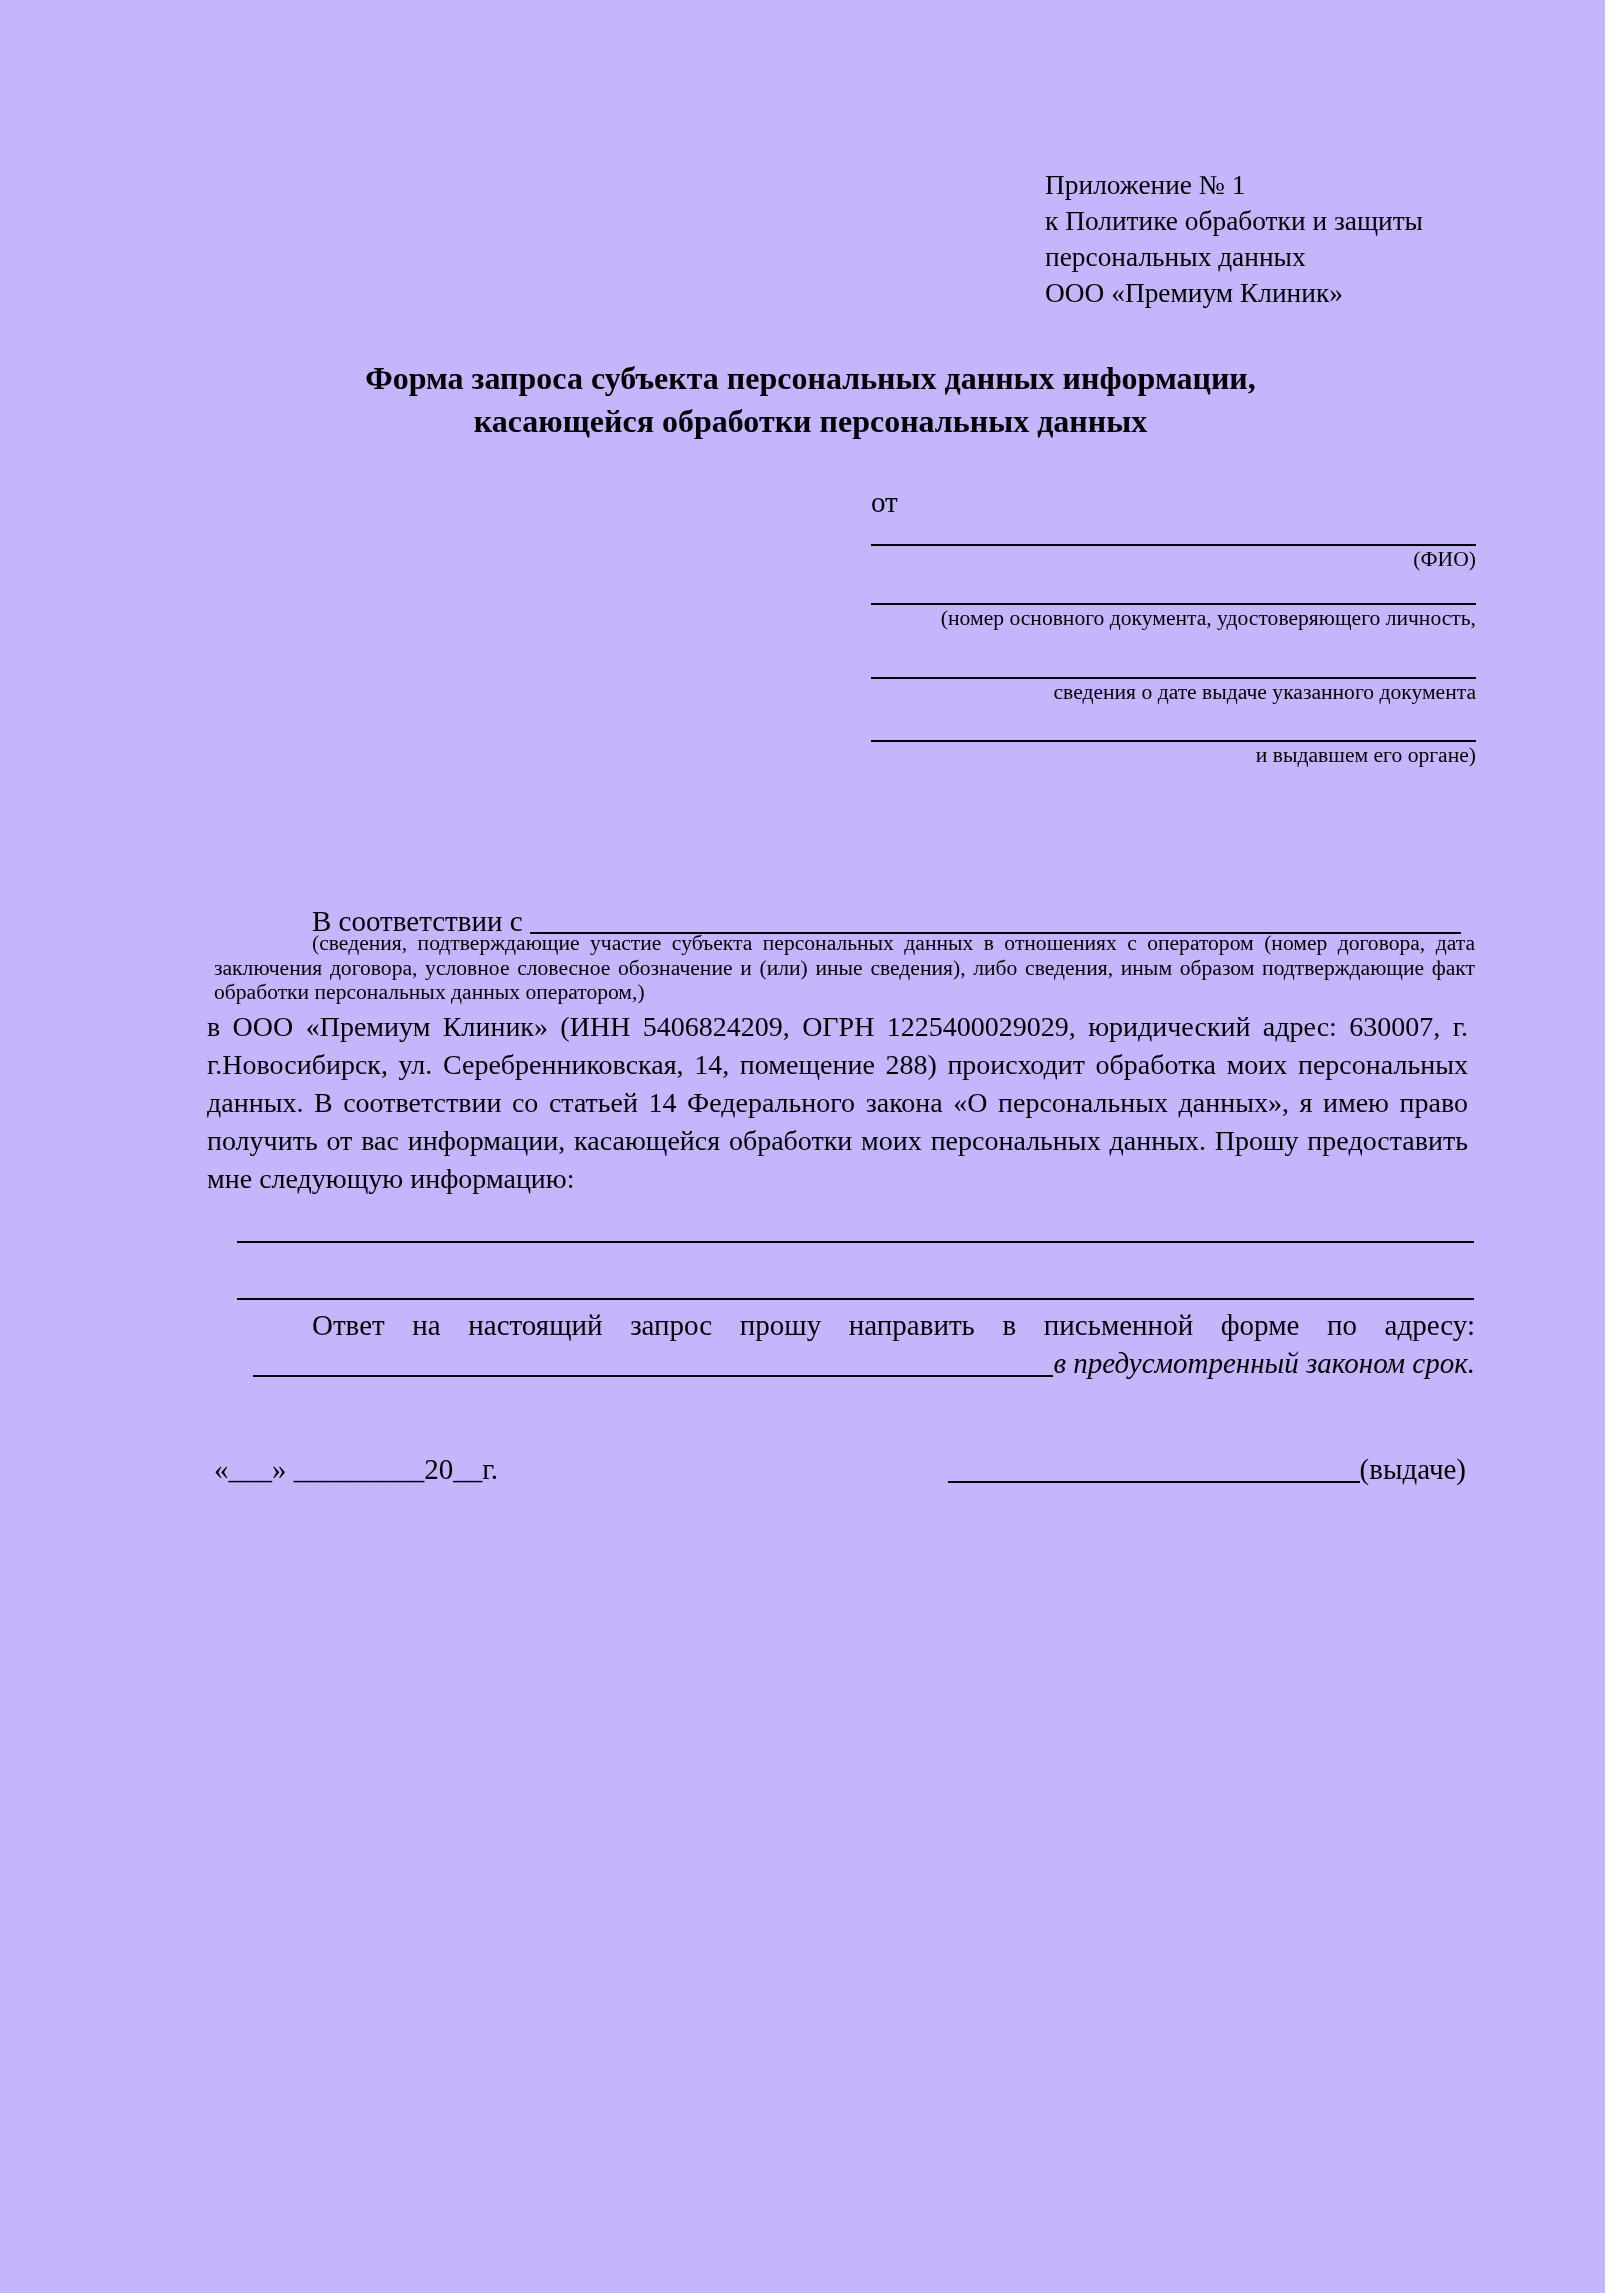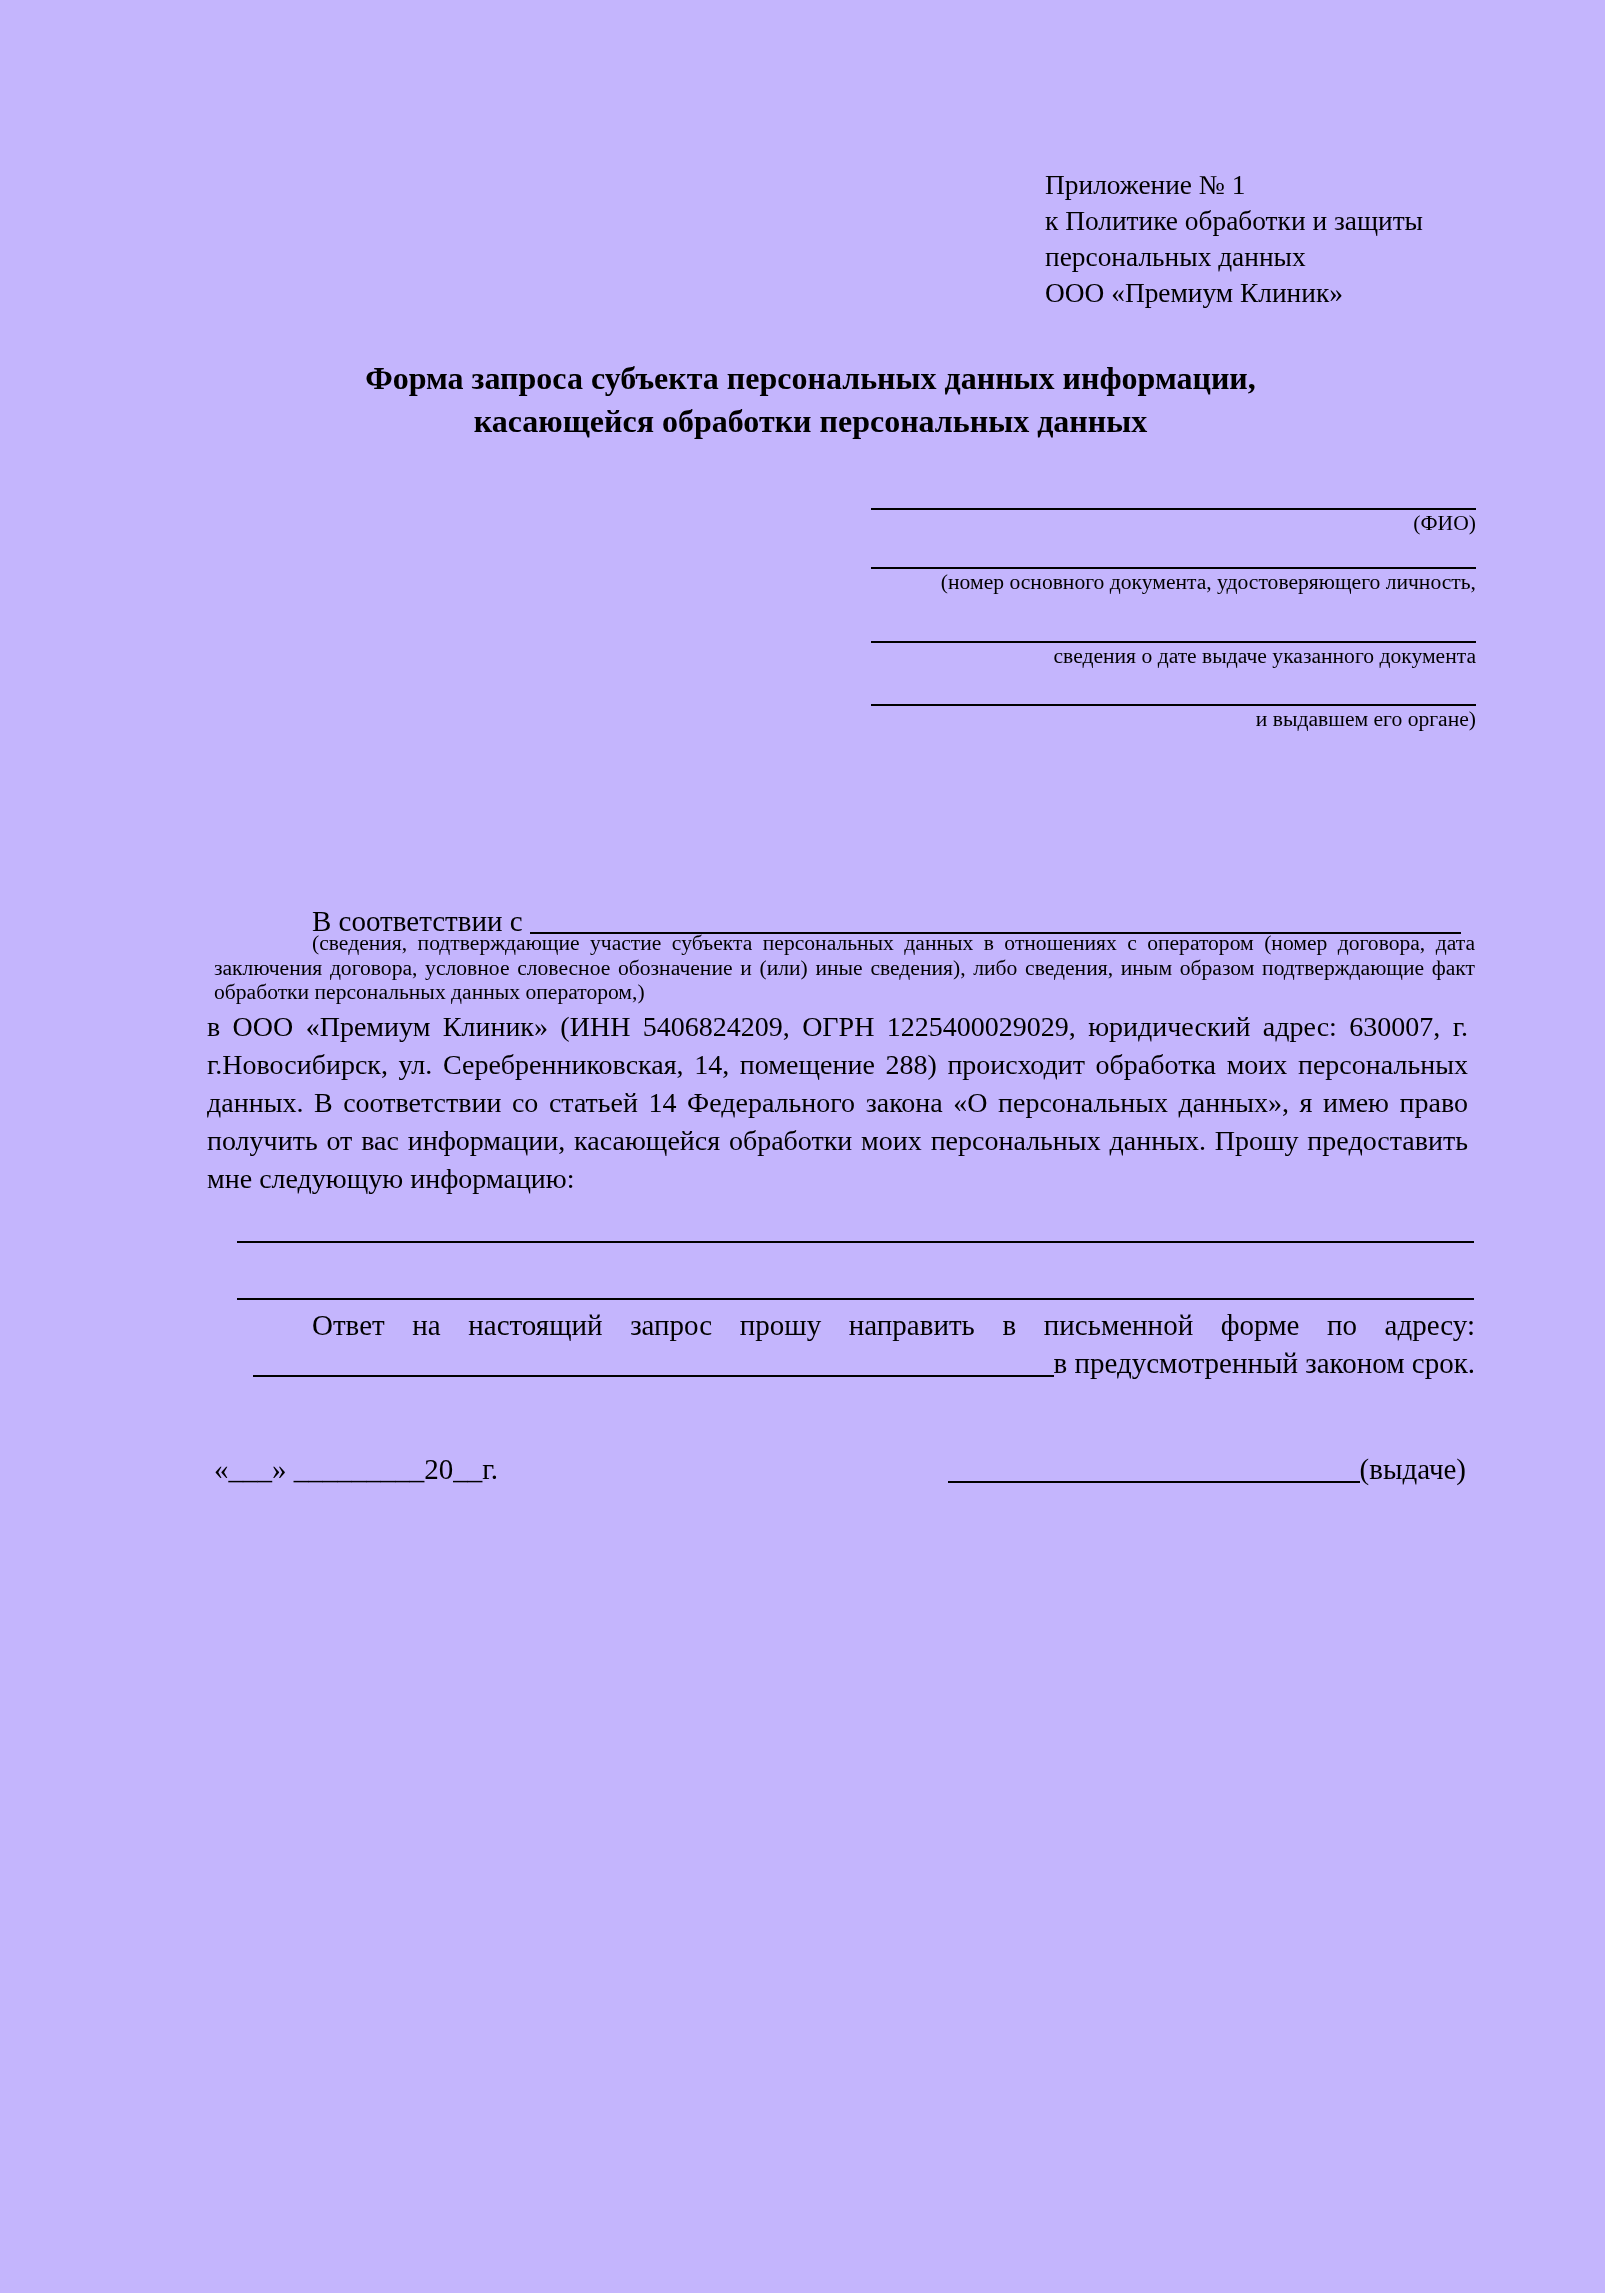--- a/index.html
+++ b/index.html
@@ -114,20 +114,21 @@
     line-height: 38px;
   }
   .reply-first {
     text-align: justify;
     text-align-last: justify;
     text-indent: 98px;
   }
   .reply-second {
     display: flex;
     align-items: baseline;
+    font-style: italic;
   }
   .reply-fill {
     flex: 1;
     margin-left: 39px;
     border-bottom: 2px solid #000;
     align-self: flex-end;
     margin-bottom: 4.9px;
     height: 0;
   }
   .reply-tail { white-space: nowrap; }
@@ -159,20 +160,21 @@
 
   <div class="abs appendix-block">Приложение № 1
 к Политике обработки и защиты
 персональных данных
 ООО «Премиум Клиник»</div>
 
   <div class="abs form-title">Форма запроса субъекта персональных данных информации,
 касающейся обработки персональных данных</div>
 
   <div class="abs addressee">
+    <div class="addr-line">от</div>
 
     <div class="blank-field bf-1"></div>
     <div class="field-caption">(ФИО)</div>
 
     <div class="blank-field bf-2"></div>
     <div class="field-caption">(номер основного документа, удостоверяющего личность,</div>
 
     <div class="blank-field bf-3"></div>
     <div class="field-caption">сведения о дате выдаче указанного документа</div>
 

